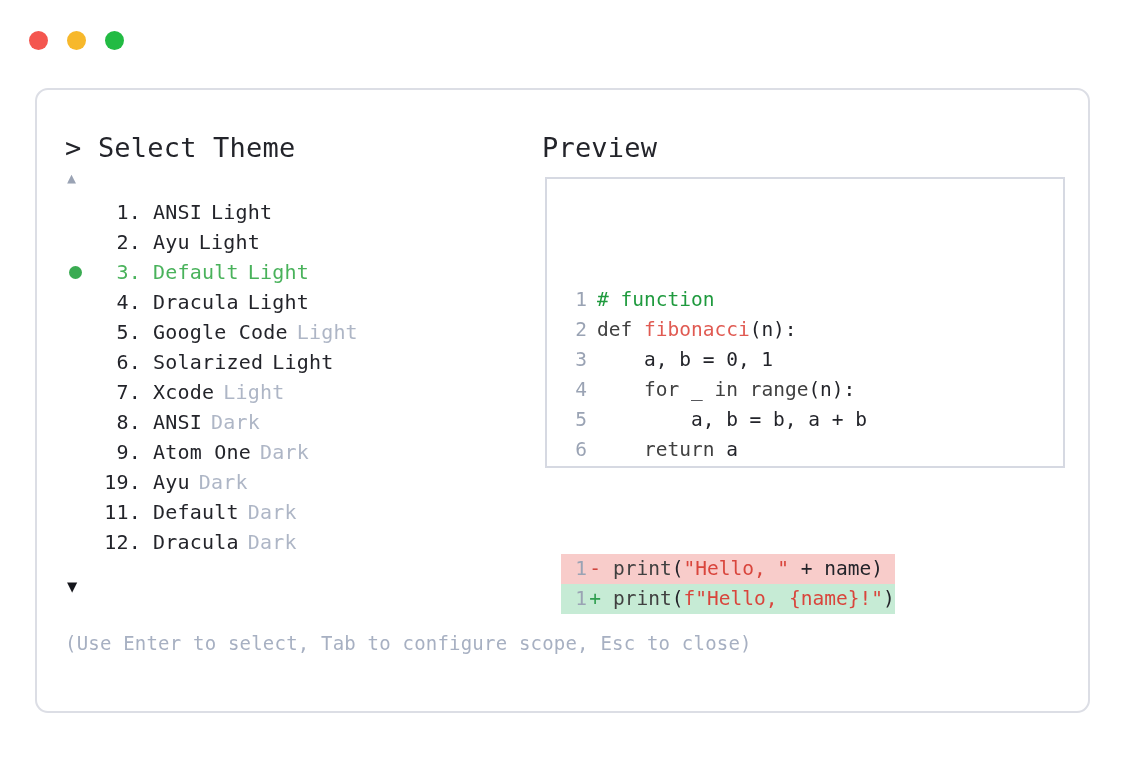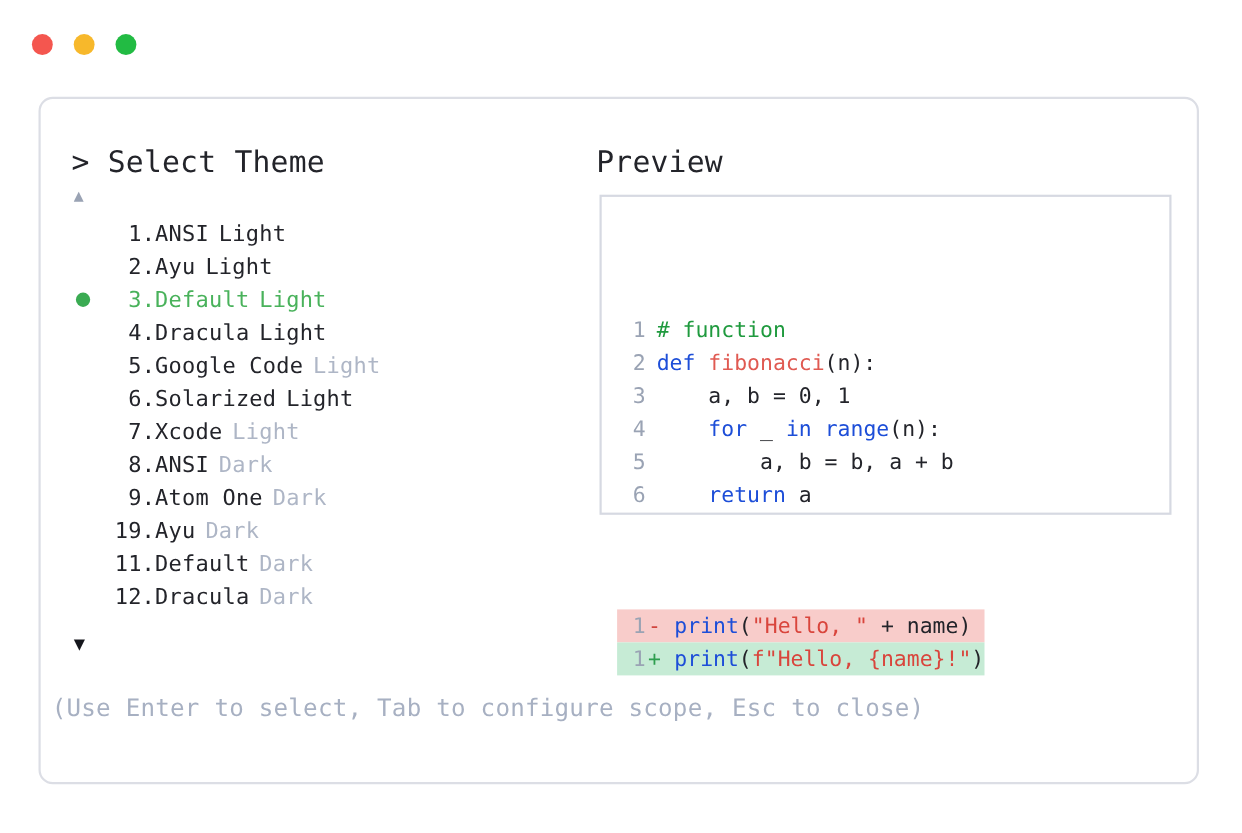--- a/index.html
+++ b/index.html
@@ -109,40 +109,41 @@
     border-radius: 50%;
     background: #3aab52;
   }
   .idx {
     width: 44px;
     flex: 0 0 44px;
     text-align: right;
     color: #23242a;
   }
   .row-name {
+    margin-left: 12px;
     color: #23242a;
   }
   .row-variant {
     margin-left: 9px;
   }
   .variant-strong { color: #23242a; }
   .variant-muted  { color: #aeb6c6; }
 
   .theme-row.selected .idx,
   .theme-row.selected .row-name,
   .theme-row.selected .row-variant {
     color: #49b25b;
   }
 
   
   .footer-hint {
     position: absolute;
-    left: 10px;
+    left: 28px;
     top: 542px;
-    font-size: 22px;
+    font-size: 19px;
     color: #a7b0c2;
     white-space: pre;
     letter-spacing: 0.2px;
   }
 
   
   .preview-box {
     position: absolute;
     left: 508px;
     top: 87px;
@@ -172,21 +173,21 @@
   .diff-block { margin-top: 29px; }
   .diff-line { display: flex; white-space: pre; }
   .diff-line.removed { background: #f8ccca; }
   .diff-line.added   { background: #c6ebd5; }
   .diff-sign { width: 16px; flex: 0 0 16px; text-align: center; }
   .sign-minus { color: #d0453e; }
   .sign-plus  { color: #2e9e4f; }
 
   
   .tok-comment { color: #1f9a3e; }
-  .tok-keyword { color: #1d4ed8; }
+  .tok-keyword { color: #404040; }
   .tok-fn      { color: #e05a52; }
   .tok-str     { color: #d9453c; }
   .tok-plain   { color: #23242a; }
   .tok-punct   { color: #23242a; }
 </style>
 </head>
 <body>
 
 <div class="window-chrome">
   <span class="dot dot-close"></span>

